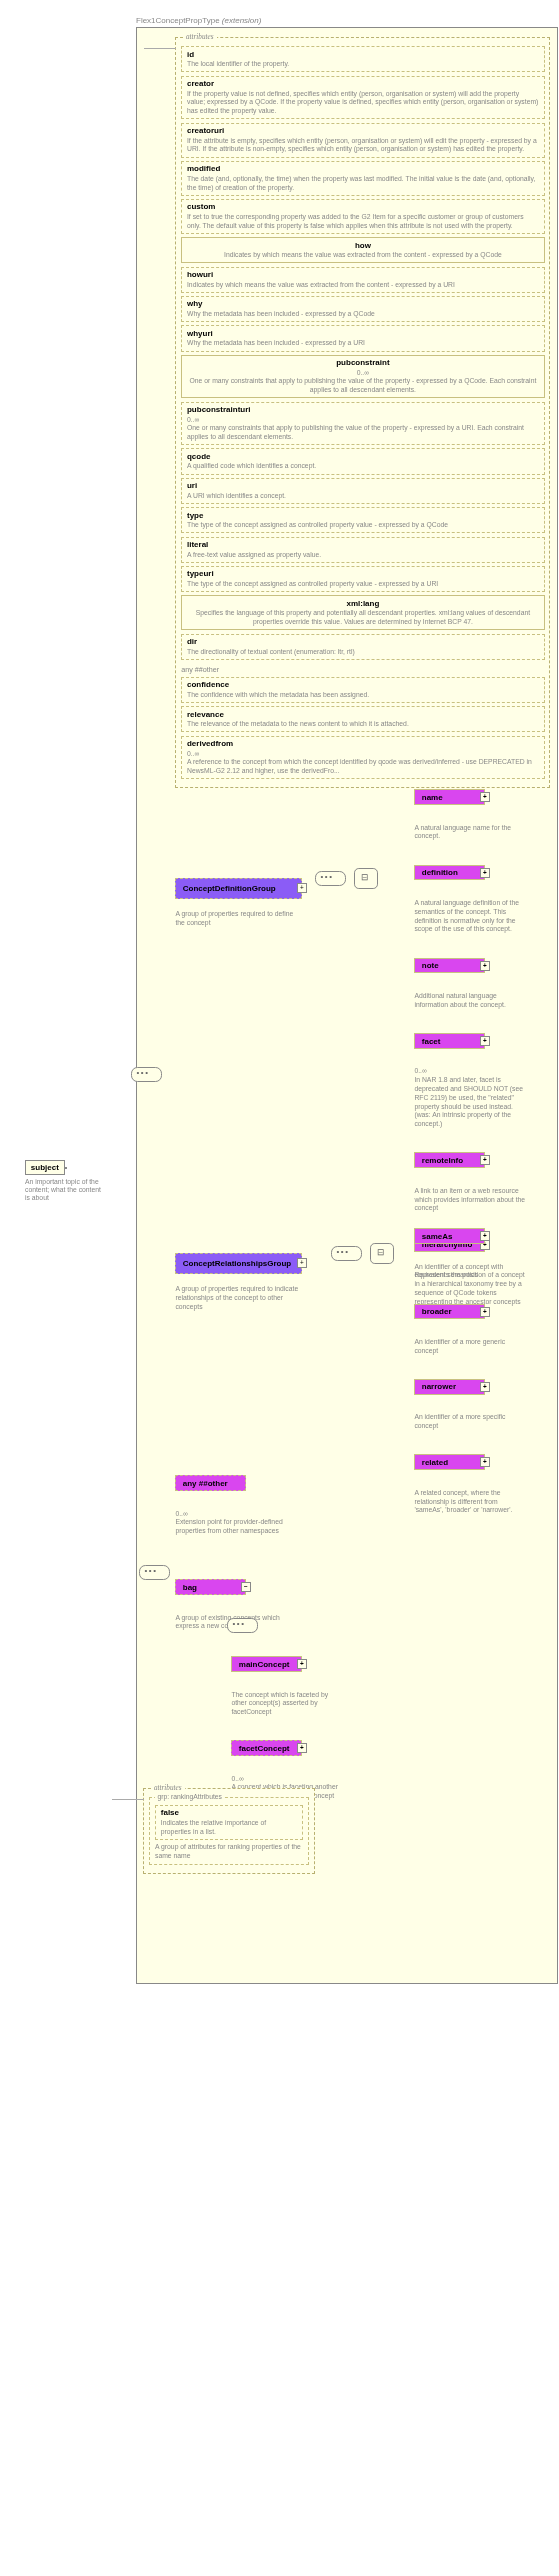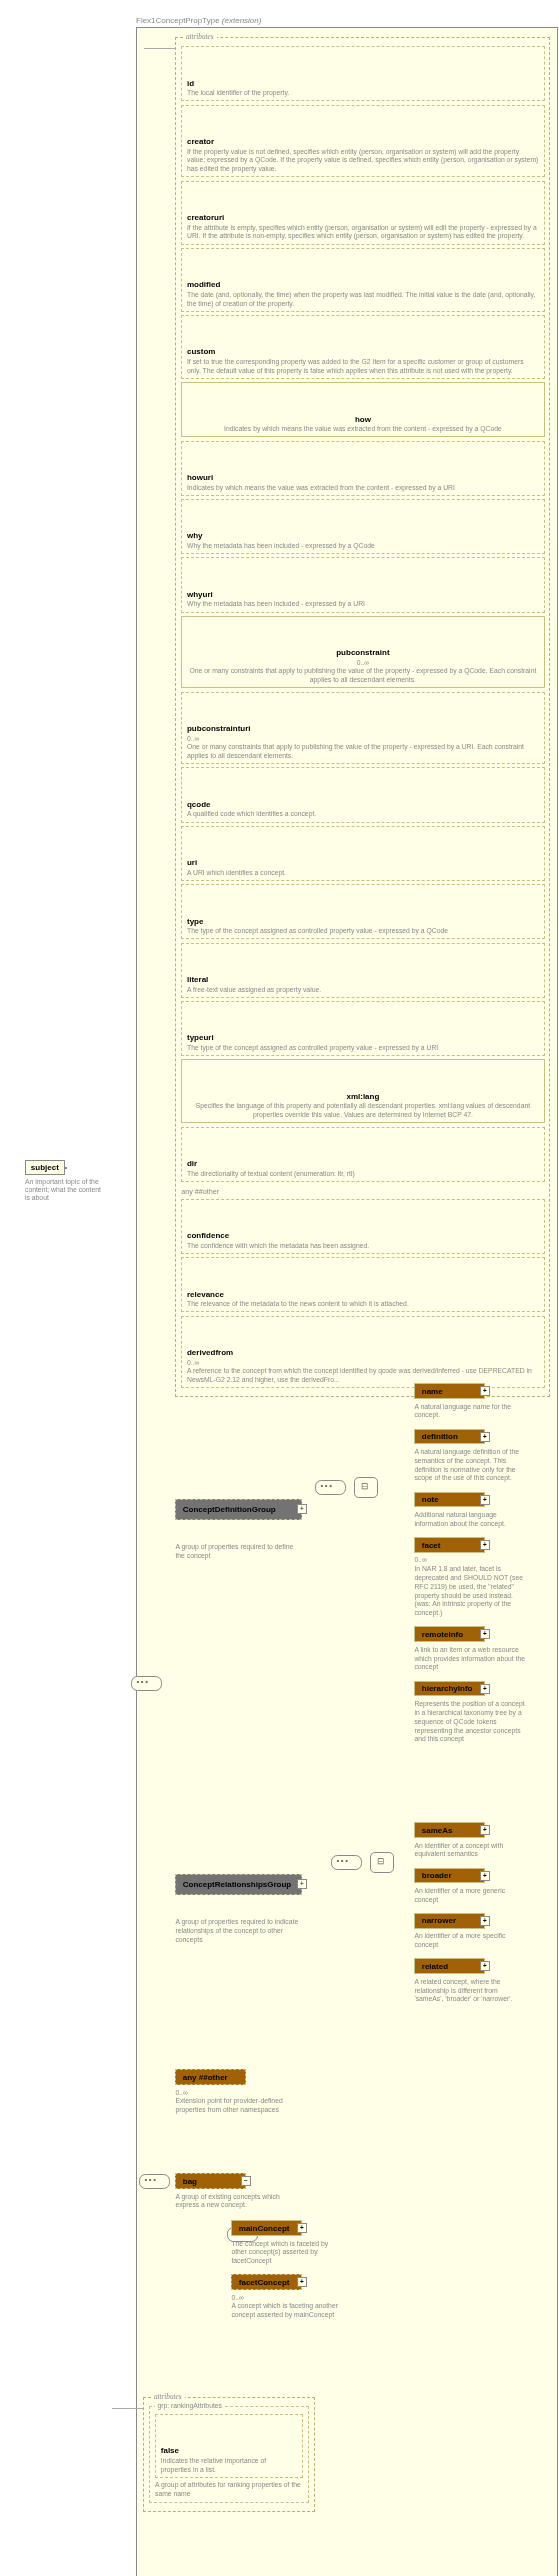--- a/index.html
+++ b/index.html
@@ -57,21 +57,20 @@
     background: #FFFFE7;
     margin: 3.2px 0;
     padding: 2.4px 4.8px;
     position: relative;
   }
   .attr-box.solid { border-style: solid; text-align: center; }
   .attr-name {
     font-weight: bold;
     color: #000;
     font-size: 8px;
-    margin-top: 29px;
   }
   .attr-desc {
     color: #888;
     font-size: 6.8px;
     line-height: 1.3;
     margin-top: 1.6px;
   }
   .attr-group-label {
     color: #888;
     font-size: 7.2px;
@@ -144,23 +143,23 @@
     font-size: 8.8px;
     color: #666;
   }
   .content-section {
     margin-top: 8px;
     padding-left: 32px;
     position: relative;
   }
   .group-box {
     border: 0.8px dashed #C8C080;
-    background: #737373;
+    background: #8b5cf6;
     padding: 4.8px 6.4px;
-    margin: 22px 0;
+    margin: 10px 0;
     position: relative;
     display: inline-block;
     min-width: 112px;
   }
   .group-name {
     font-weight: bold;
     font-size: 8px;
     color: #000;
   }
   .group-plus {
@@ -176,23 +175,23 @@
     line-height: 8px;
     text-align: center;
   }
   .occur {
     color: #888;
     font-size: 6.8px;
     margin-top: 1.6px;
   }
   .element-box {
     border: 0.8px dashed #C8C080;
-    background: #a16207;
+    background: #d946ef;
     padding: 2.4px 6.4px;
-    margin: 2px 0;
+    margin: 17px 0;
     font-weight: bold;
     font-size: 8px;
     display: inline-block;
     min-width: 56px;
     position: relative;
   }
   .element-box.solid { border-style: solid; }
   .element-desc {
     color: #888;
     font-size: 6.8px;

